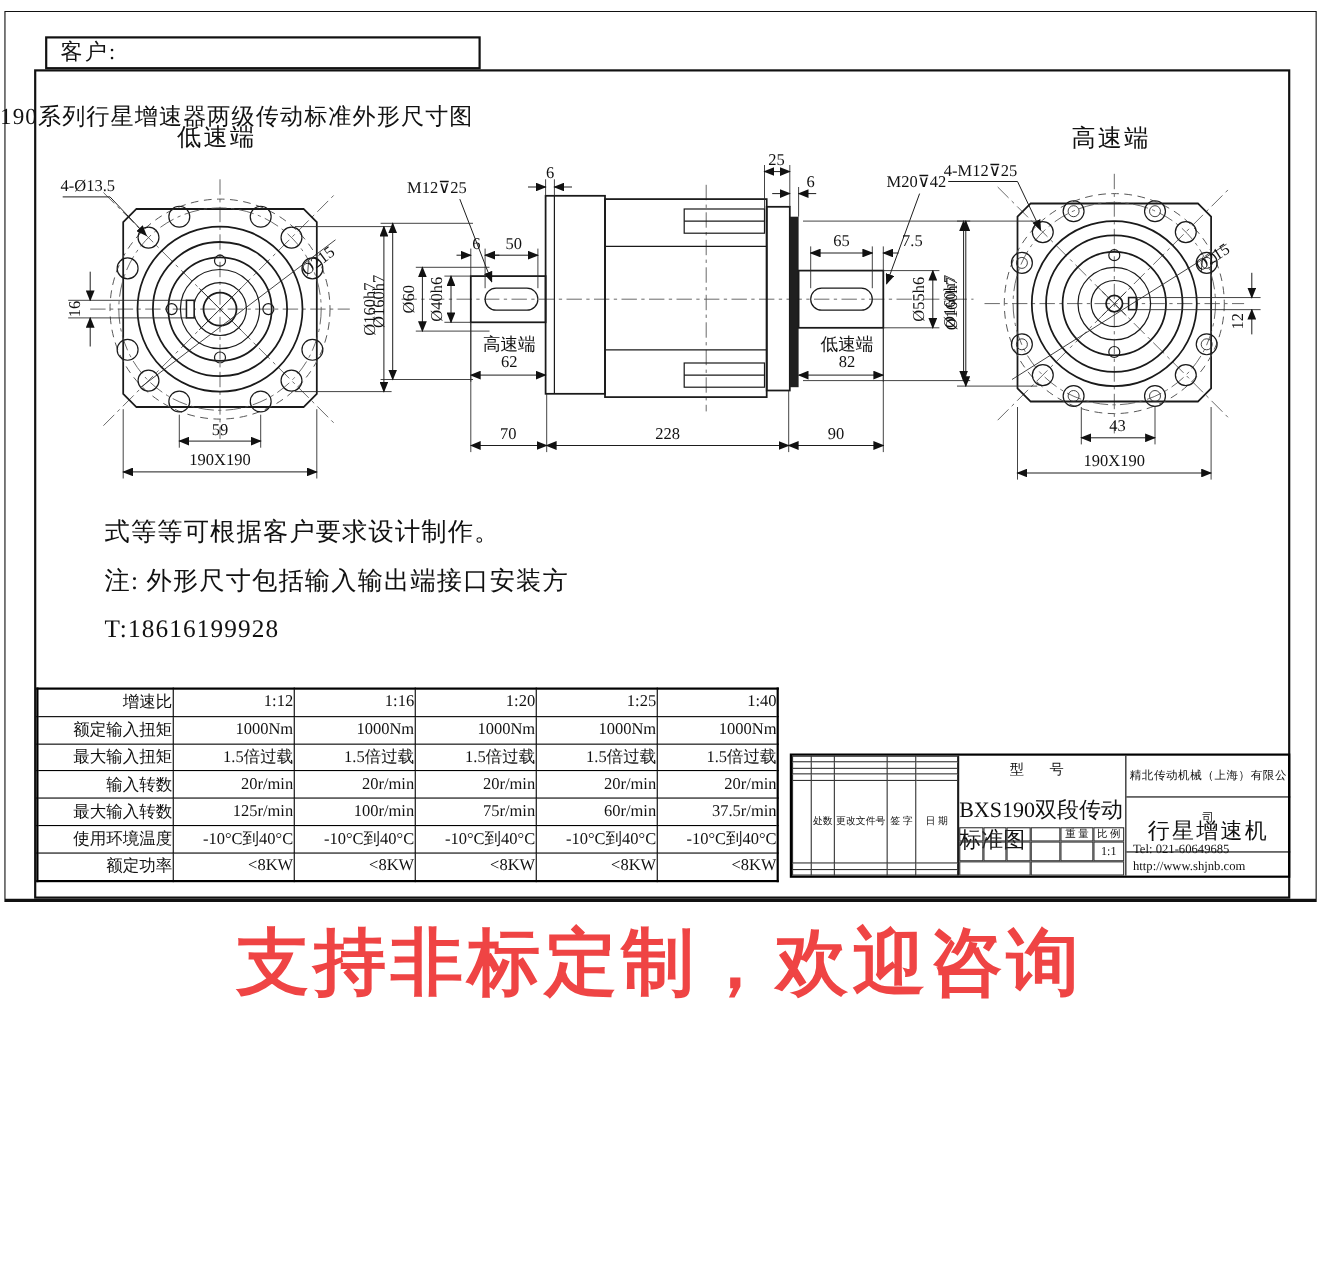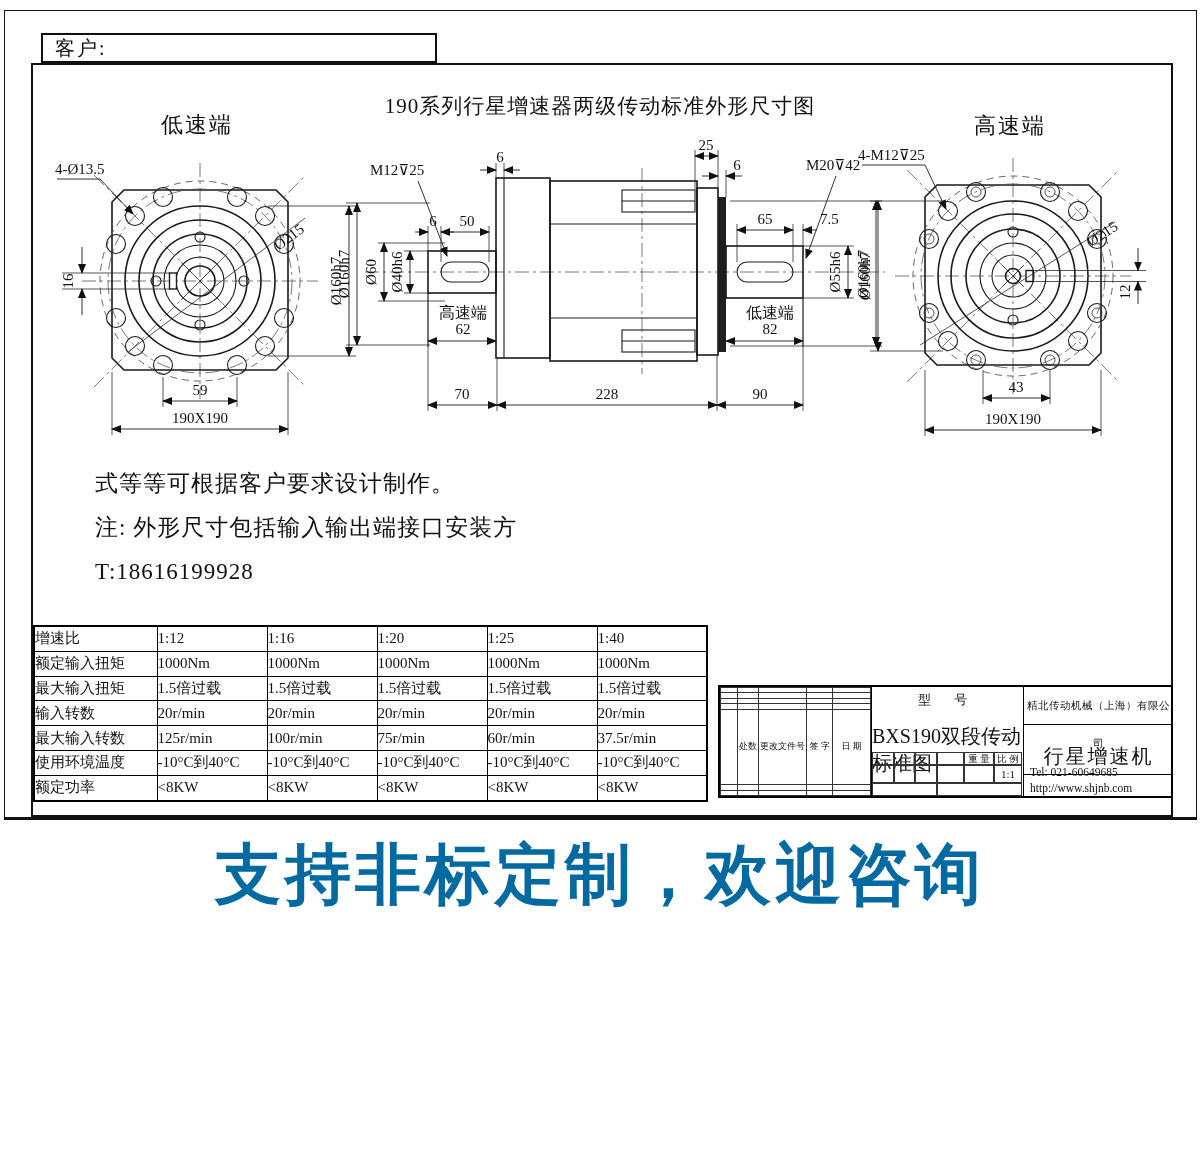--- a/index.html
+++ b/index.html
@@ -3,41 +3,41 @@
 <meta charset="utf-8">
 <style>
   html,body{margin:0;padding:0;background:#fff;}
   .page{position:relative;width:1200px;height:1156px;background:#fff;overflow:hidden;
         font-family:"Liberation Serif",serif;color:#111;}
   .abs{position:absolute;}
   .outer-frame{left:4px;top:10px;width:1191px;height:806px;border:1.5px solid #111;border-bottom:3px solid #111;}
   .inner-frame{left:31px;top:63px;width:1142px;height:754px;border:2px solid #111;box-sizing:border-box;}
   .customer-box{left:41px;top:33px;width:396px;height:30px;border:2px solid #111;box-sizing:border-box;
                 font-size:20px;line-height:26px;padding-left:12px;letter-spacing:2px;}
-  .main-title{left:0;top:92px;width:1200px;text-align:center;font-size:21px;letter-spacing:1px;}
+  .main-title{left:0;top:92px;width:1200px;font-size:21px;letter-spacing:1px;}
   .note{left:95px;top:462px;font-size:23px;line-height:44px;letter-spacing:1px;}
 
   
   .drawing{left:0;top:0;width:1200px;height:620px;}
   .ol{fill:none;stroke:#1a1a1a;stroke-width:1.6;}
   .med{fill:none;stroke:#1a1a1a;stroke-width:1.1;}
   .thin{fill:none;stroke:#2a2a2a;stroke-width:0.8;}
   .cl{fill:none;stroke:#555;stroke-width:0.8;stroke-dasharray:14 4 3 4;}
   .dash{fill:none;stroke:#555;stroke-width:0.9;stroke-dasharray:7 5;}
   .dim{fill:none;stroke:#1a1a1a;stroke-width:0.9;}
   .wf{fill:#fff;stroke:#1a1a1a;stroke-width:1.4;}
   text{fill:#111;font-family:"Liberation Serif",serif;}
   .t15{font-size:15px;}
   .t16{font-size:16px;}
   .t22{font-size:22px;letter-spacing:2px;}
   .mid{text-anchor:middle;}
 
   
   .spec-table{left:33px;top:625px;border-collapse:collapse;border:2.5px solid #000;table-layout:fixed;}
-  .spec-table td{border:1.2px solid #000;height:23.8px;text-align:left;font-size:15px;
+  .spec-table td{border:1.2px solid #000;height:23.8px;text-align:right;font-size:15px;
                  font-family:"Liberation Serif",serif;padding:0;overflow:hidden;white-space:nowrap;}
 
   
   .title-block{left:718px;top:685px;width:455px;height:113px;border:2px solid #000;box-sizing:border-box;}
   .tb-left{left:0;top:0;width:152px;height:109px;border-right:1.5px solid #000;box-sizing:border-box;}
   .rev-table{border-collapse:collapse;width:100%;height:100%;table-layout:fixed;}
   .rev-table td{border:0.8px solid #333;font-size:9px;text-align:center;padding:0;overflow:hidden;white-space:nowrap;}
   .rev-date{font-size:7.5px;}
   .tb-mid{left:152px;top:0;width:152px;height:109px;border-right:1.5px solid #000;box-sizing:border-box;}
   .tb-model-label{left:0;top:4px;width:100%;text-align:center;font-size:13px;letter-spacing:10px;}
@@ -49,21 +49,21 @@
   .mg-b1{grid-column:1/4;}
   .mg-b2{grid-column:4/7;}
   .tb-right{left:304px;top:0;width:149px;height:109px;}
   .tb-company{left:0;top:0;width:100%;height:38px;border-bottom:1.2px solid #000;box-sizing:border-box;
               text-align:center;font-size:10.5px;line-height:38px;letter-spacing:0.5px;}
   .tb-product{left:0;top:51px;width:100%;height:37px;border-bottom:1.2px solid #000;box-sizing:border-box;
               text-align:center;font-size:20px;line-height:36px;letter-spacing:2px;}
   .tb-contact{left:0;top:75px;width:100%;height:34px;font-size:11.5px;line-height:16px;padding:2px 0 16px 6px;box-sizing:border-box;}
 
   .banner{left:0;top:830px;width:1200px;text-align:center;font-size:66px;font-weight:700;
-          color:#0369a1;letter-spacing:4px;font-family:"Liberation Sans",sans-serif;}
+          color:#ef4444;letter-spacing:4px;font-family:"Liberation Sans",sans-serif;}
 </style>
 </head>
 <body>
 
 <div class="page">
 
   <div class="abs outer-frame"></div>
   <div class="abs inner-frame"></div>
 
   <div class="abs customer-box">

